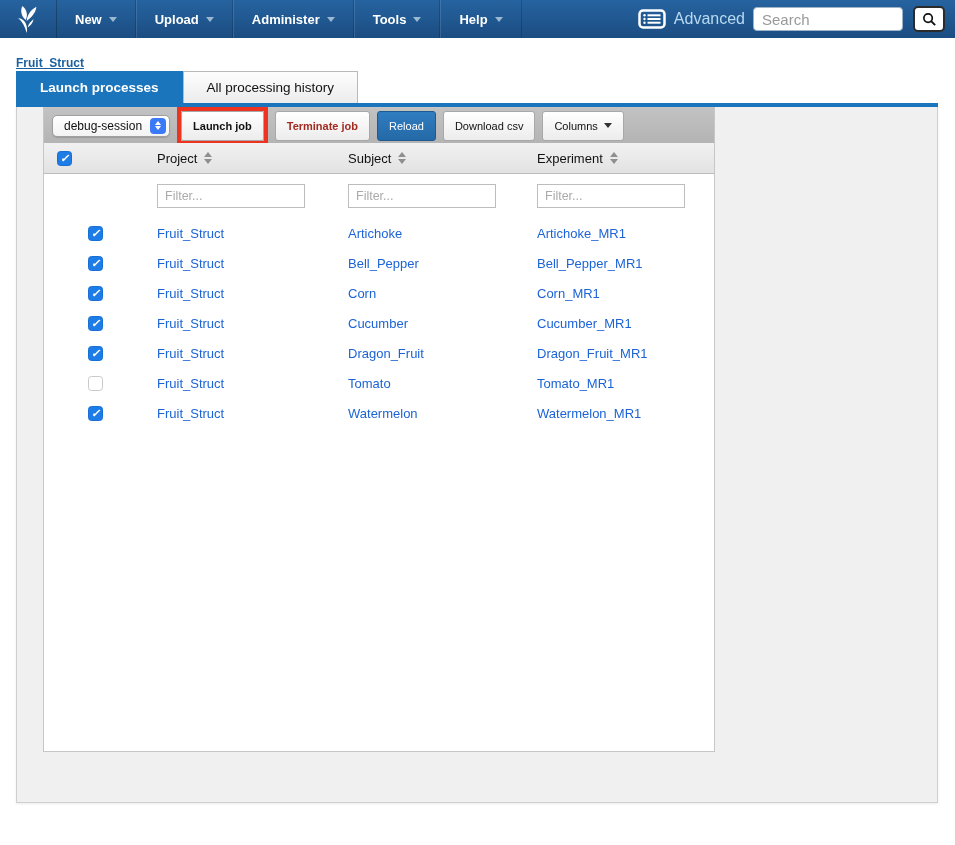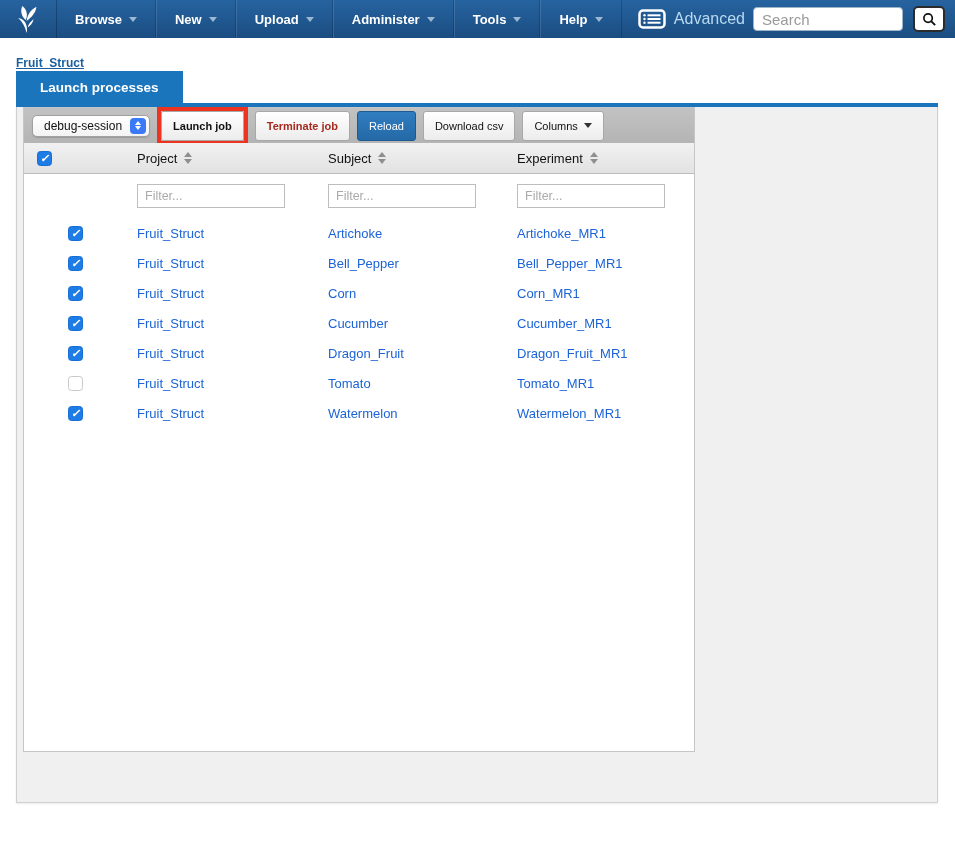--- a/index.html
+++ b/index.html
@@ -32,21 +32,21 @@
          background:linear-gradient(180deg,#fdfdfd,#ececec); border:1px solid #b9b9b9; border-bottom:none; color:#111;margin-top:16px; }
   .tab.active { background:#1b75bc; color:#fff; font-weight:bold; border-color:#1b75bc; }
   .tab-underline { height:4px; background:#1b75bc; margin:0 16px 0 16px; width:922px; }
 
   
   .panel { margin:0 17px 0 16px; width:922px; height:696px; background:#f0f0f0;
            border:1px solid #cfcfcf; border-top:none; box-shadow:0 1px 2px rgba(0,0,0,.08); }
   .panel h2 { font-size:16px; font-weight:bold; color:#000; margin:14px 0 9px 10px; }
 
   
-  .table-wrap { margin-left:6px; width:672px; height:645px; background:#fff; border:1px solid #c6c6c6;
+  .table-wrap { margin-left:26px; width:672px; height:645px; background:#fff; border:1px solid #c6c6c6;
                 display:flex; flex-direction:column; }
 
   .toolbar { height:35px; background:linear-gradient(180deg,#c2c2c2,#b4b4b4); display:flex; align-items:center;
              padding:0 8px; gap:7px; flex:0 0 auto; }
   .sel { height:22px; background:linear-gradient(180deg,#fff,#f3f3f3); border:1px solid #a0a0a0; border-radius:5px;
          display:flex; align-items:center; padding:0 3px 0 11px; font-size:12px; color:#111; cursor:pointer;
          box-shadow:0 1px 1px rgba(0,0,0,.15); }
   .stepper { width:16px; height:16px; border-radius:4px; background:#3b7af7; margin-left:8px;
              display:flex; flex-direction:column; align-items:center; justify-content:center; gap:1px; }
   .stepper i { width:0; height:0; border-left:3.5px solid transparent; border-right:3.5px solid transparent; display:block; }
@@ -95,24 +95,20 @@
 <div class="nav">
   <div class="logo">
     <svg width="30" height="30" viewBox="0 0 32 32">
       <path fill="#fff" d="M10 2 C15 6 16 12 13.5 17 C9 13 7.5 7 10 2 Z"></path>
       <path fill="#fff" d="M25 3 C24 10 20 14 14.5 18 C15.5 11 19 6 25 3 Z"></path>
       <path fill="#fff" d="M5.5 15 C11 16 14 19 14.8 25 C15.2 27 15 29 14.5 31 C13 24 10 19 5.5 15 Z"></path>
       <path fill="#fff" d="M22 16 C19 19 16.5 21 15.6 25 C18.5 23.5 21 20.5 22 16 Z"></path>
     </svg>
   </div>
   <nav class="menus">
-    <div class="menu">
-        <span>Browse</span>
-        <b class="caret"></b>
-      </div>
     <div class="menu">
         <span>New</span>
         <b class="caret"></b>
       </div>
     <div class="menu">
         <span>Upload</span>
         <b class="caret"></b>
       </div>
     <div class="menu">
         <span>Administer</span>
@@ -149,20 +145,21 @@
     </button>
   </div>
 </div>
 
 <div class="crumb-row">
   <a>Fruit_Struct</a>
 </div>
 
 <div class="tabs">
   <div class="tab active">Launch processes</div>
+  <div class="tab">All processing history</div>
 </div>
 <div class="tab-underline"></div>
 
 <div class="panel">
 
   <div class="table-wrap">
 
     <div class="toolbar">
       <div class="sel">
         <span>debug-session</span>

